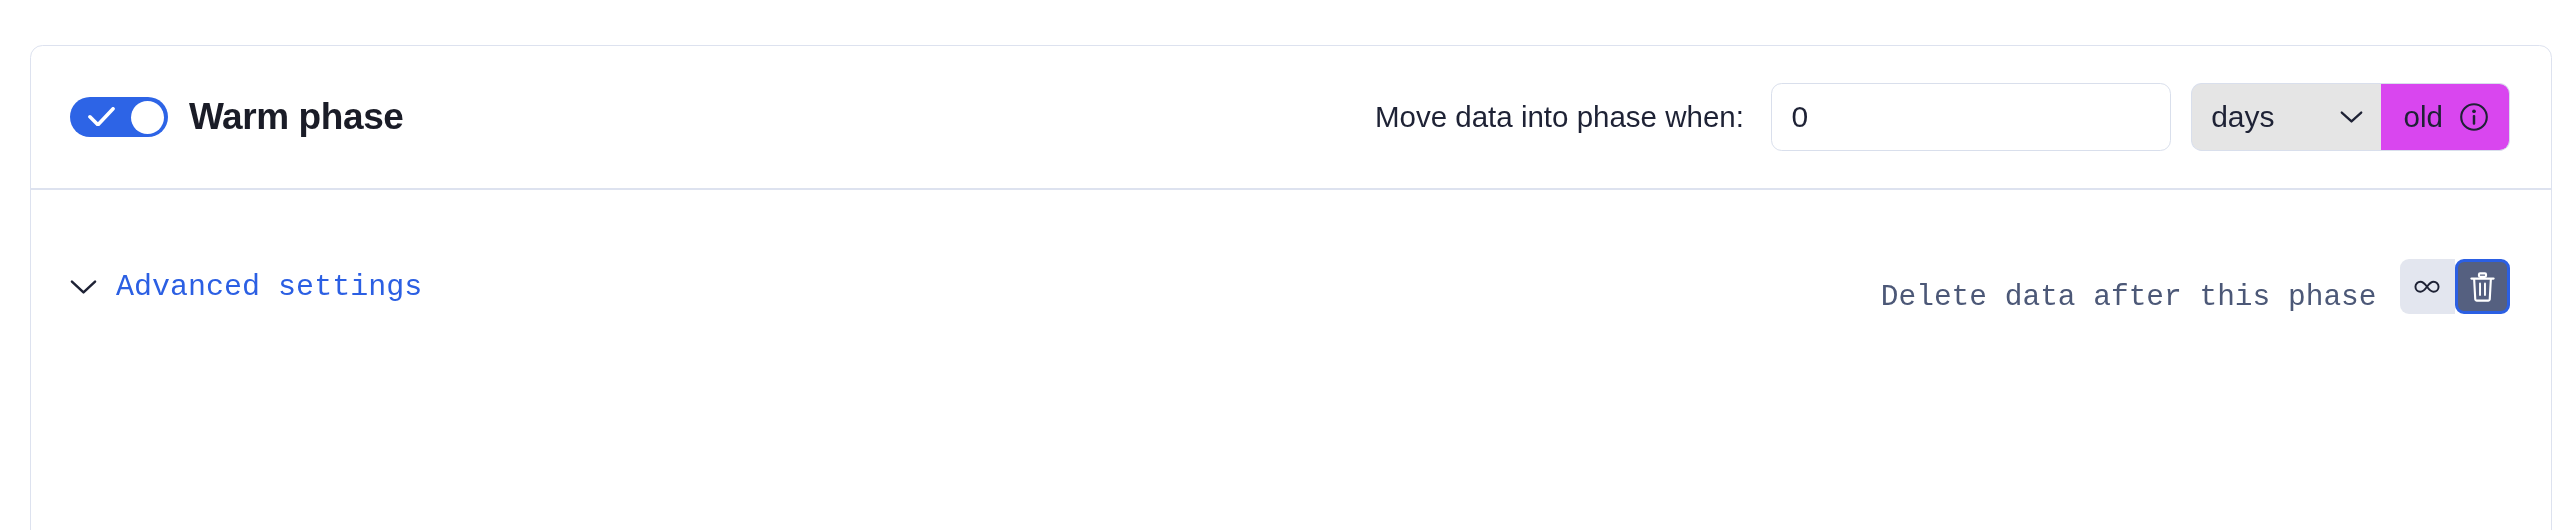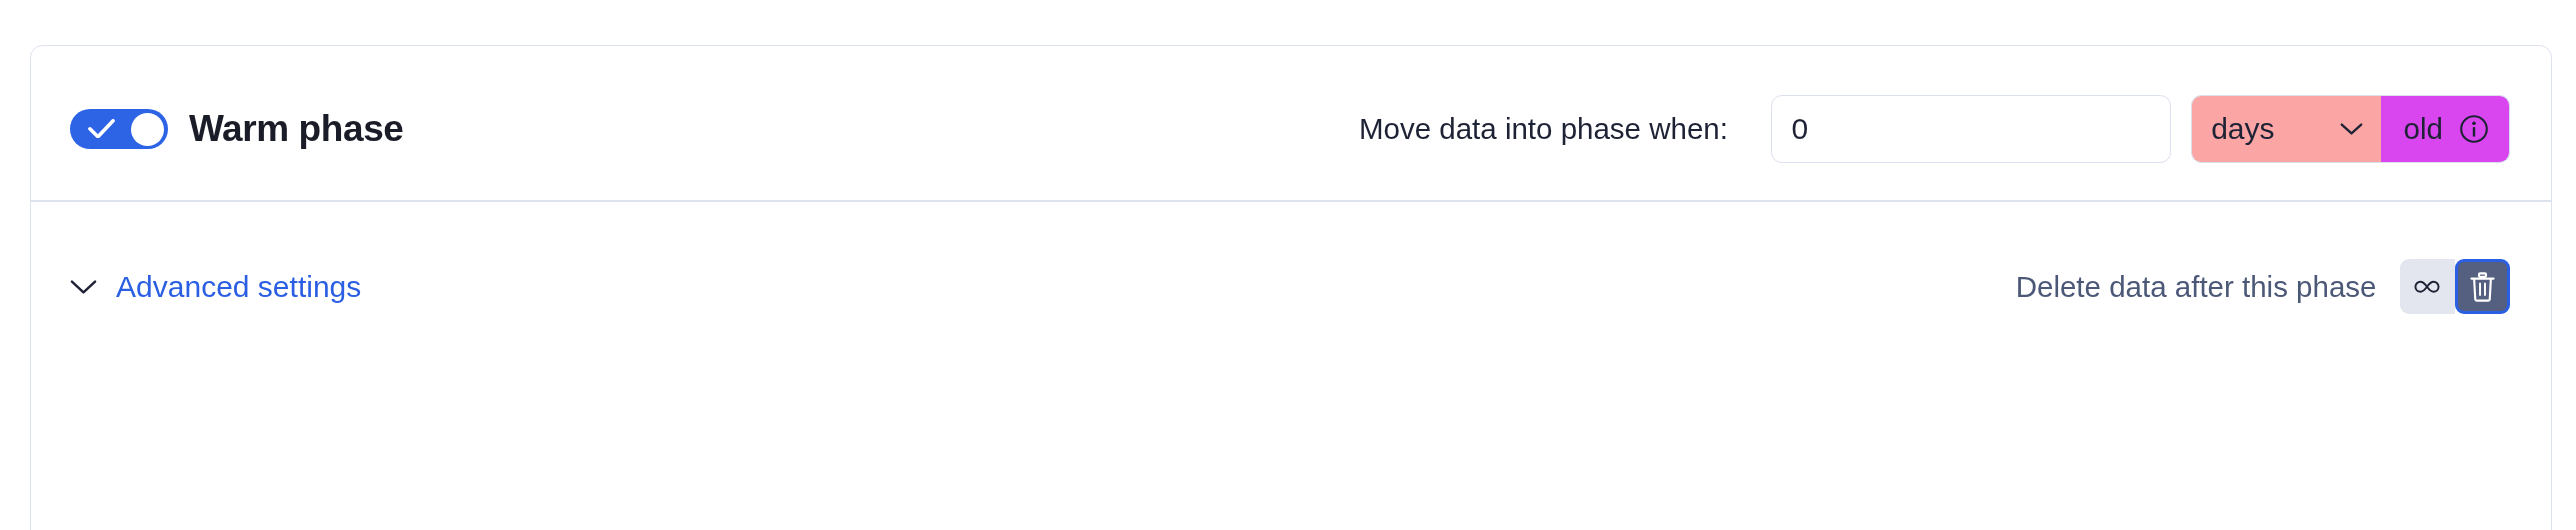--- a/index.html
+++ b/index.html
@@ -32,21 +32,21 @@
     box-sizing: border-box;
     background: #ffffff;
     border: 1.8px solid #DDE2EF;
     border-radius: 12.5px;
   }
 
   
   .phase-header {
     position: absolute;
     left: 0;
-    top: 12px;
+    top: 0;
     right: 0;
     height: 144px;
     box-sizing: border-box;
     border-bottom: 2.7px solid #DDE2EF;
     display: flex;
     align-items: center;
     padding: 0 41px 0 39px;
   }
 
   .header-left {
@@ -94,21 +94,21 @@
     margin-left: auto;
     display: flex;
     align-items: center;
     gap: 0;
   }
 
   .move-label {
     font-size: 29.5px;
     color: #1E2235;
     white-space: nowrap;
-    margin-right: 43px;
+    margin-right: 27px;
   }
 
   .num-input {
     width: 400px;
     height: 68px;
     box-sizing: border-box;
     background: #ffffff;
     border: 1.8px solid #D9DFEC;
     border-radius: 10.7px;
     font-family: "Liberation Sans", sans-serif;
@@ -123,21 +123,21 @@
     align-items: stretch;
     margin-left: 19.6px;
     height: 68px;
   }
 
   .unit-select {
     position: relative;
     width: 190px;
     height: 68px;
     box-sizing: border-box;
-    background: #fca5a5;
+    background: #e5e5e5;
     border: 1.8px solid #D9DFEC;
     border-right: none;
     border-radius: 10.7px 0 0 10.7px;
     display: flex;
     align-items: center;
     padding-left: 19.6px;
     cursor: pointer;
   }
   .unit-select .unit-text {
     font-size: 30px;
@@ -190,20 +190,21 @@
     line-height: 46px;
     color: #4C5877;
     max-width: 1232px;
     margin: 0;
   }
 
   .body-footer {
     display: flex;
     align-items: center;
     margin-top: 32px;
+    font-family: Liberation Mono, monospace;
   }
 
   .advanced-link {
     display: flex;
     align-items: center;
     gap: 19.6px;
     cursor: pointer;
     user-select: none;
   }
   .advanced-link .chev-dark {
@@ -212,21 +213,21 @@
     flex: none;
   }
   .advanced-link .adv-text {
     font-size: 30px;
     color: #2B5FE3;
   }
 
   .delete-group {
     margin-left: auto;
     display: flex;
-    align-items: center;
+    align-items: flex-end;
     gap: 23px;
   }
   .delete-label {
     font-size: 29.5px;
     color: #4C5877;
     white-space: nowrap;
   }
 
   .btn-group {
     display: flex;

